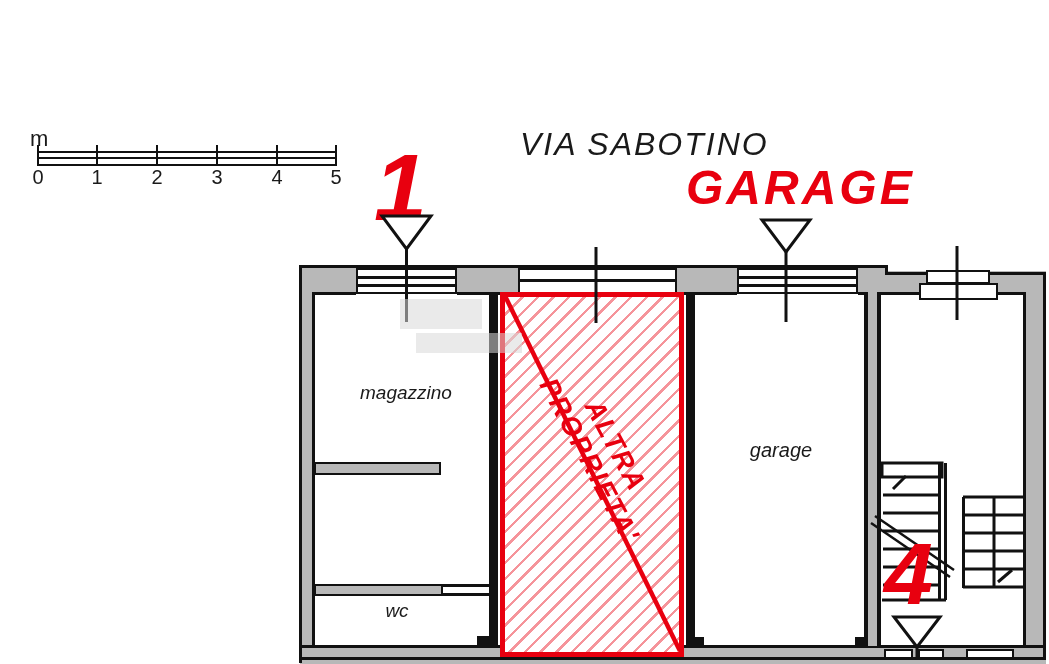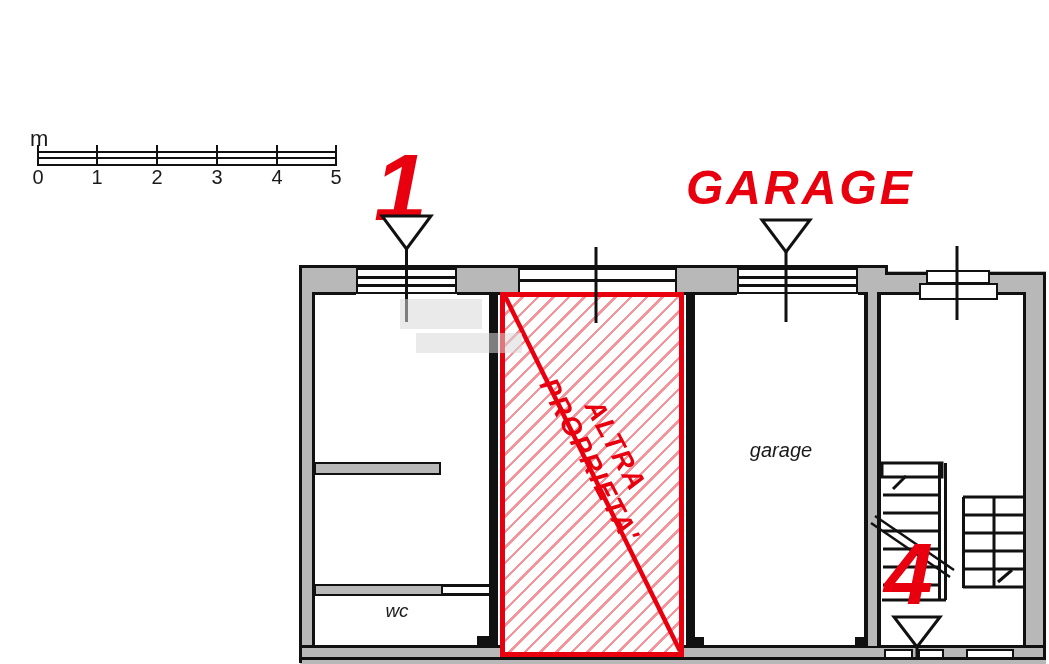--- a/index.html
+++ b/index.html
@@ -47,20 +47,21 @@
     <div class="tick" style="left:276px;"></div>
     <div class="tick" style="left:335px;"></div>
     <span class="scale-num" style="left:27px;">0</span>
     <span class="scale-num" style="left:86px;">1</span>
     <span class="scale-num" style="left:146px;">2</span>
     <span class="scale-num" style="left:206px;">3</span>
     <span class="scale-num" style="left:266px;">4</span>
     <span class="scale-num" style="left:325px;">5</span>
   </div>
 
+  <div class="street">VIA SABOTINO</div>
   <div class="garagebanner">GARAGE</div>
   <div class="unitnum" style="left:374px;top:140px;font-size:95px;">1</div>
 
   <div class="gray" style="left:300px;top:266px;width:746px;height:28px;"></div>
   <div class="abs" style="left:887px;top:264px;width:159px;height:7px;background:#fff;"></div>
   <div class="gray" style="left:300px;top:266px;width:14px;height:397px;"></div>
   <div class="gray" style="left:1026px;top:272px;width:17px;height:390px;"></div>
   <div class="gray" style="left:300px;top:645px;width:746px;height:19px;"></div>
 
   <div class="blk" style="left:299px;top:265px;width:589px;height:3px;"></div>
@@ -149,20 +150,21 @@
       <line x1="871" y1="523" x2="950" y2="577" stroke-width="2.5"></line>
       <line x1="875" y1="516" x2="954" y2="570" stroke-width="2.5"></line>
       <line x1="893" y1="489" x2="906" y2="476"></line>
       <line x1="998" y1="582" x2="1012" y2="570"></line>
     </g>
   </svg>
 
   <div class="wm" style="left:400px;top:299px;width:82px;height:30px;"></div>
   <div class="wm" style="left:416px;top:333px;width:106px;height:20px;"></div>
 
+  <div class="room-label" style="left:326px;top:382px;width:160px;">magazzino</div>
   <div class="room-label" style="left:357px;top:600px;width:80px;">wc</div>
   <div class="room-label" style="left:711px;top:439px;width:140px;font-size:20px;">garage</div>
   <div class="altralabel">
     <span style="display:block;">ALTRA</span>
     <span style="display:block;">PROPRIETA'</span>
   </div>
   <div class="unitnum" style="left:884px;top:530px;font-size:88px;">4</div>
 
 </div>
 

